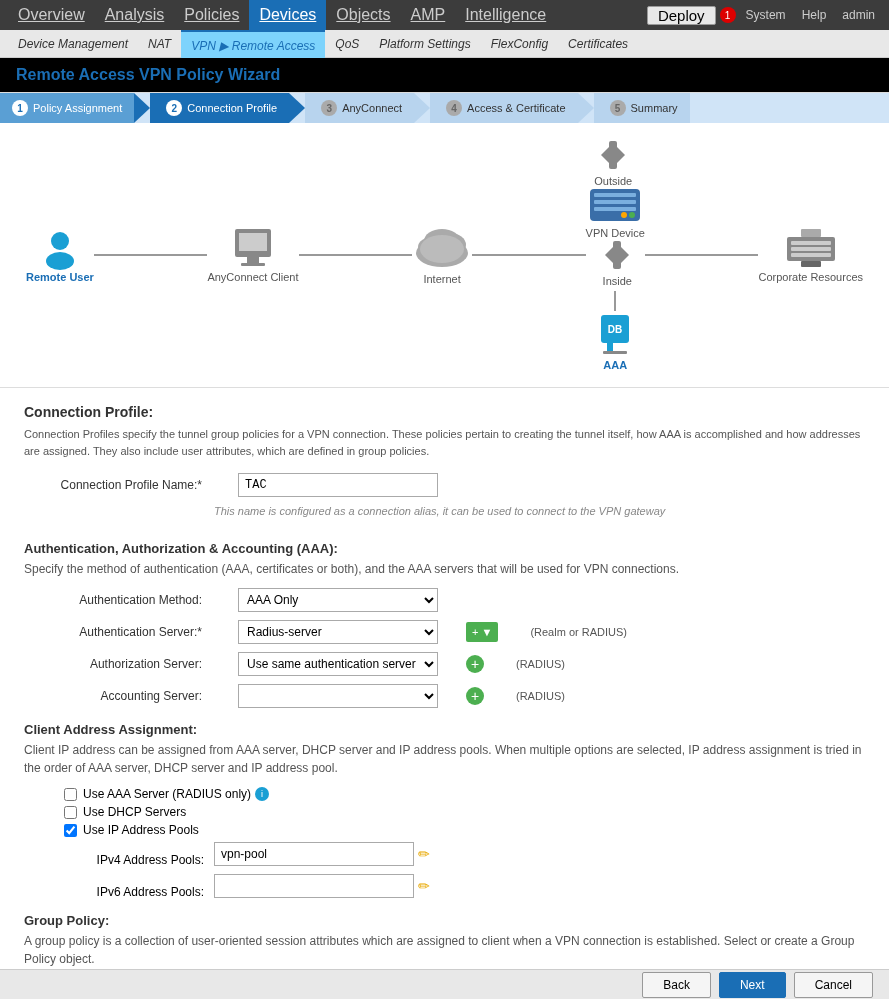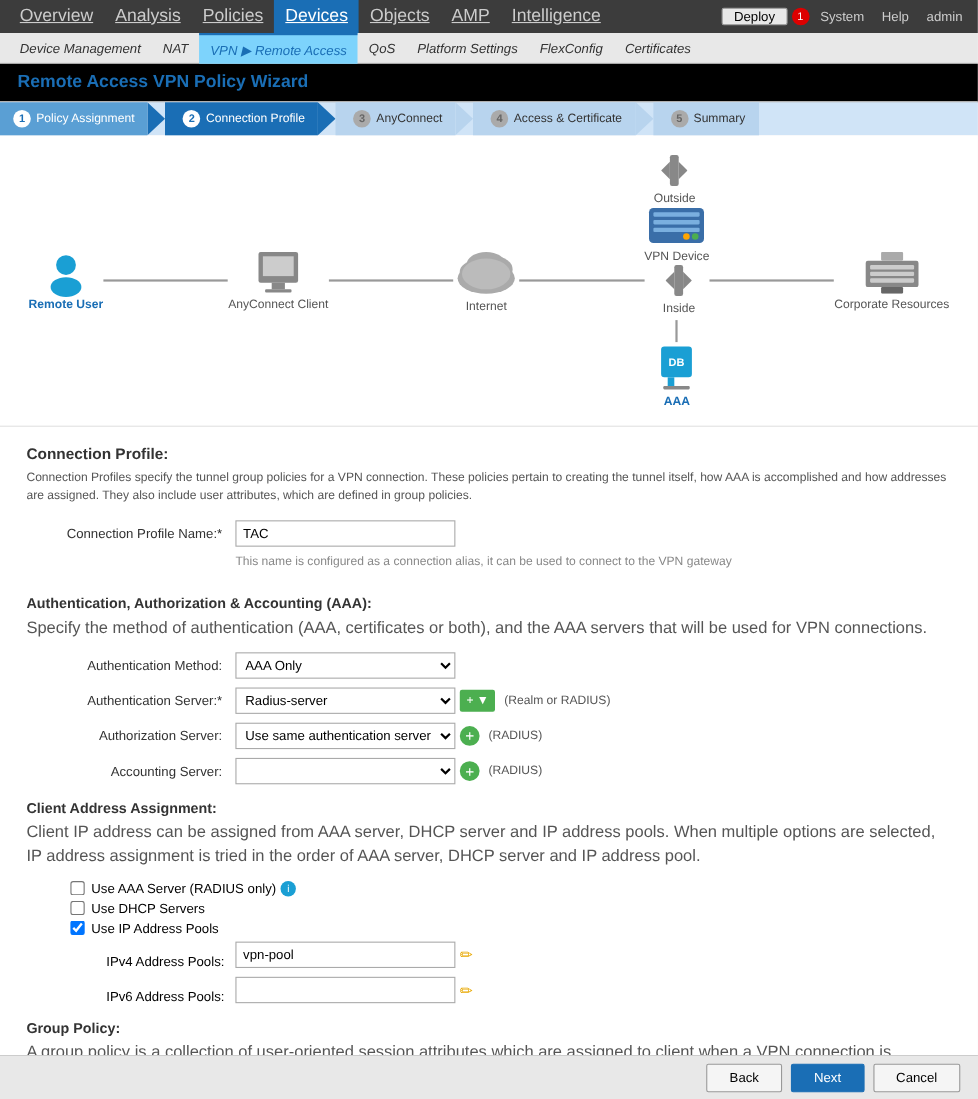--- a/index.html
+++ b/index.html
@@ -3,21 +3,21 @@
   <meta charset="utf-8">
   <style>
     * { box-sizing: border-box; margin: 0; padding: 0; }
     body { font-family: Arial, sans-serif; font-size: 12px; background: #f0f0f0; width: 889px; min-height: 999px; }
 
     
     .top-nav { display: flex; align-items: center; background: #3c3c3c; height: 30px; padding: 0 8px; }
     .top-nav-item { color: #ccc; padding: 0 10px; font-size: 16px; cursor: pointer; height: 30px; line-height: 30px; text-decoration: underline; }
     .top-nav-item.active { background: #1a6eb5; color: #fff; }
     .top-nav-right { margin-left: auto; display: flex; align-items: center; gap: 4px; }
-    .deploy-btn { background: #e8e8e8; border: 1px solid #999; padding: 0 10px; font-size: 12px; cursor: pointer; border-radius: 2px; }
+    .deploy-btn { background: #e8e8e8; border: 1px solid #999; padding: 0 10px; font-size: 15px; cursor: pointer; border-radius: 2px; }
     .alert-badge { background: #d00; color: #fff; border-radius: 50%; width: 16px; height: 16px; display: inline-flex; align-items: center; justify-content: center; font-size: 10px; }
     .top-nav-text { color: #ccc; font-size: 12px; padding: 0 6px; }
 
     
     .second-nav { display: flex; align-items: center; background: #e8e8e8; height: 28px; border-bottom: 1px solid #ccc; padding: 0 8px; }
     .second-nav-item { color: #333; padding: 0 10px; font-size: 12px; cursor: pointer; height: 28px; line-height: 28px; font-style: italic; }
     .second-nav-item.active { background: #7dd3fc; border-top: 2px solid #1a6eb5; color: #1a6eb5; }
 
     
     .title-bar { background: #000000; padding: 8px 16px; border-bottom: 1px solid #ddd; }
@@ -35,49 +35,49 @@
 
     
     .diagram-area { background: #fff; padding: 16px; border-bottom: 1px solid #ddd; display: flex; align-items: center; justify-content: center; gap: 0; }
 
     
     .main-content { background: #fff; padding: 16px 24px; min-height: 600px; }
 
     .section-title { font-size: 14px; font-weight: bold; color: #333; margin-bottom: 6px; }
     .section-desc { font-size: 11px; color: #555; margin-bottom: 14px; line-height: 1.5; }
 
-    .form-row { display: flex; align-items: center; margin-bottom: 8px; }
+    .form-row { display: flex; align-items: center; margin-bottom: 8px; gap: 24px; }
     .form-label { width: 190px; text-align: right; padding-right: 12px; font-size: 12px; color: #333; flex-shrink: 0; }
     .form-input { border: 1px solid #aaa; padding: 3px 6px; font-size: 12px; height: 24px; }
-    .form-input-wide { width: 200px; }
+    .form-input-wide { width: 200px; font-family: Liberation Mono, monospace; }
     .form-select { border: 1px solid #aaa; padding: 3px 4px; font-size: 12px; height: 24px; background: #fff; }
     .form-select-med { width: 200px; }
-    .hint-text { font-size: 11px; color: #888; margin-left: 190px; margin-bottom: 24px; }
+    .hint-text { font-size: 11px; color: #888; font-style: italic; margin-left: 190px; margin-bottom: 24px; }
 
     .subsection-title { font-size: 13px; font-weight: bold; color: #333; margin: 14px 0 4px 0; }
-    .subsection-desc { font-size: 15px; color: #555; margin-bottom: 10px; line-height: 1.5; }
+    .subsection-desc { font-size: 12px; color: #555; margin-bottom: 10px; line-height: 1.5; }
     .green-btn { background: #4caf50; border: none; color: white; width: 18px; height: 18px; border-radius: 50%; cursor: pointer; font-size: 14px; display: inline-flex; align-items: center; justify-content: center; margin-left: 4px; }
     .green-arrow-btn { background: #4caf50; border: none; color: white; padding: 2px 6px; border-radius: 2px; cursor: pointer; font-size: 11px; display: inline-flex; align-items: center; gap: 2px; margin-left: 4px; height: 20px; }
 
     .radius-label { font-size: 11px; color: #555; margin-left: 8px; }
 
     .checkbox-row { display: flex; align-items: center; margin-bottom: 4px; padding-left: 40px; }
     .checkbox-row input[type=checkbox] { margin-right: 6px; }
     .info-icon { background: #1a9fd4; color: #fff; border-radius: 50%; width: 14px; height: 14px; display: inline-flex; align-items: center; justify-content: center; font-size: 9px; margin-left: 4px; cursor: pointer; }
 
     .addr-pool-row { display: flex; align-items: center; margin-bottom: 6px; padding-left: 60px; }
     .addr-pool-label { width: 130px; text-align: right; padding-right: 10px; font-size: 12px; margin-top: 12px; }
     .addr-pool-input { width: 200px; border: 1px solid #aaa; padding: 3px 6px; font-size: 12px; height: 24px; }
     .edit-icon { color: #e8a800; margin-left: 4px; cursor: pointer; font-size: 14px; }
 
     .group-policy-section { margin-top: 14px; }
     .link-text { color: #1a6eb5; text-decoration: underline; cursor: pointer; font-size: 12px; margin-left: 190px; }
 
     
-    .footer { position: fixed; bottom: 0; left: 0; width: 889px; background: #e8e8e8; border-top: 1px solid #ccc; height: 40px; display: flex; align-items: center; justify-content: flex-end; padding: 0 16px; gap: 8px; }
+    .footer { position: fixed; bottom: 0; left: 0; width: 889px; background: #e8e8e8; border-top: 1px solid #ccc; height: 30px; display: flex; align-items: center; justify-content: flex-end; padding: 0 16px; gap: 8px; }
     .footer-btn { padding: 5px 20px; font-size: 12px; cursor: pointer; border: 1px solid #999; background: #f5f5f5; border-radius: 2px; }
     .footer-btn.primary { background: #1a6eb5; color: #fff; border-color: #1a6eb5; }
 
     
     .diag-wrap { display: flex; align-items: center; width: 100%; padding: 0 10px; }
     .diag-node { display: flex; flex-direction: column; align-items: center; font-size: 11px; }
     .diag-conn { flex: 1; height: 2px; background: #999; min-width: 20px; }
     .diag-label { margin-top: 4px; text-align: center; color: #555; font-size: 11px; }
     .diag-sublabel { color: #1a6eb5; font-size: 11px; font-weight: bold; }
   </style>

